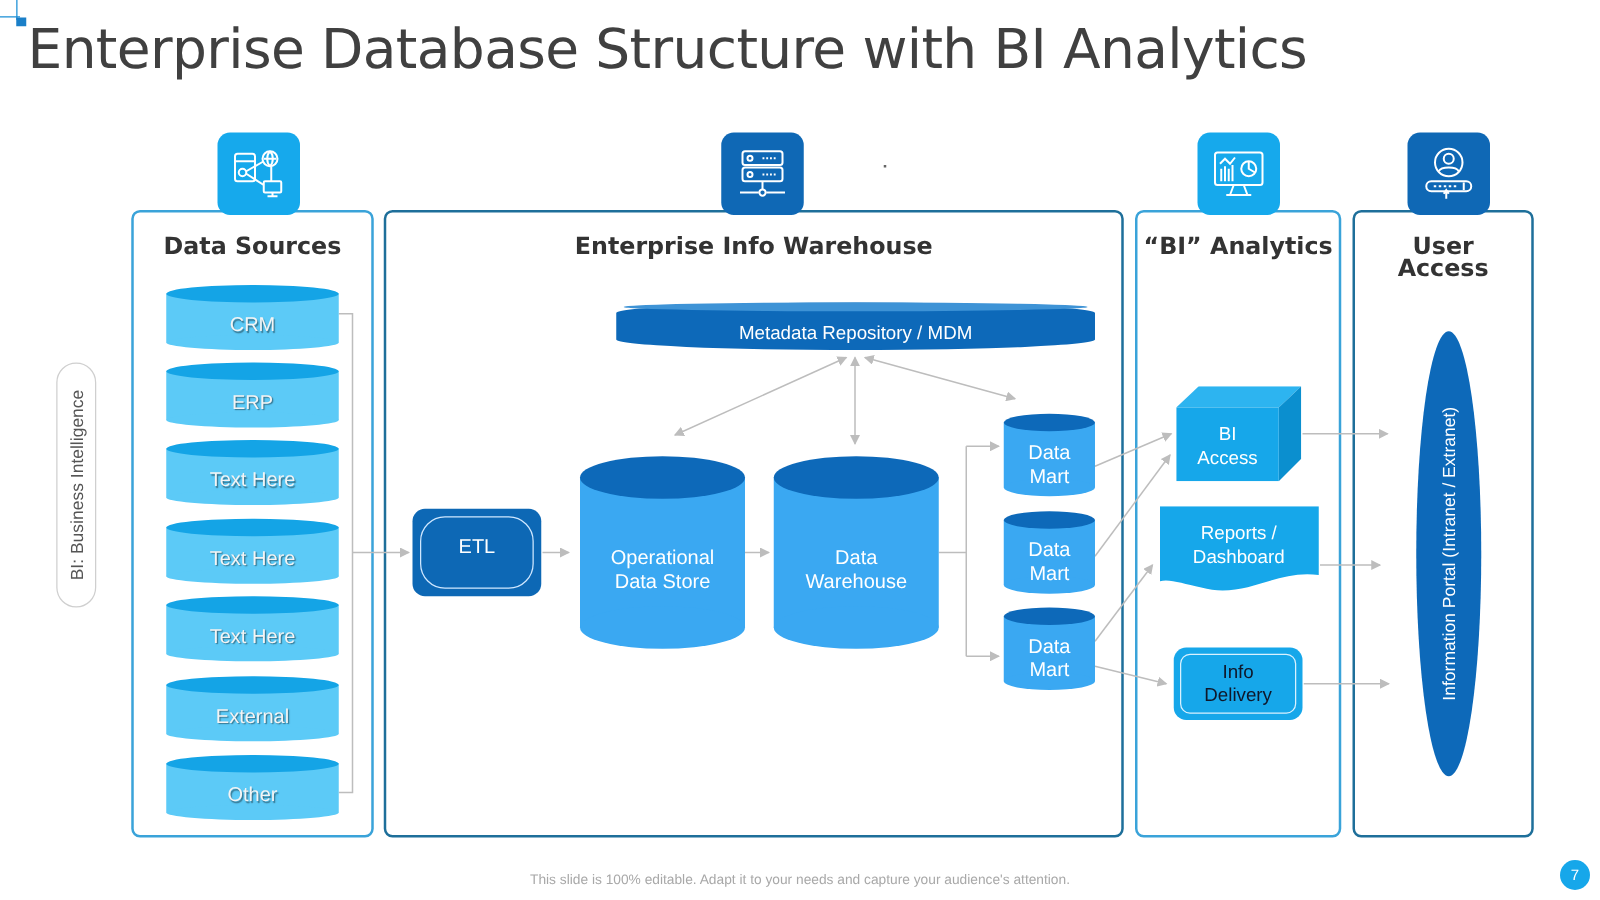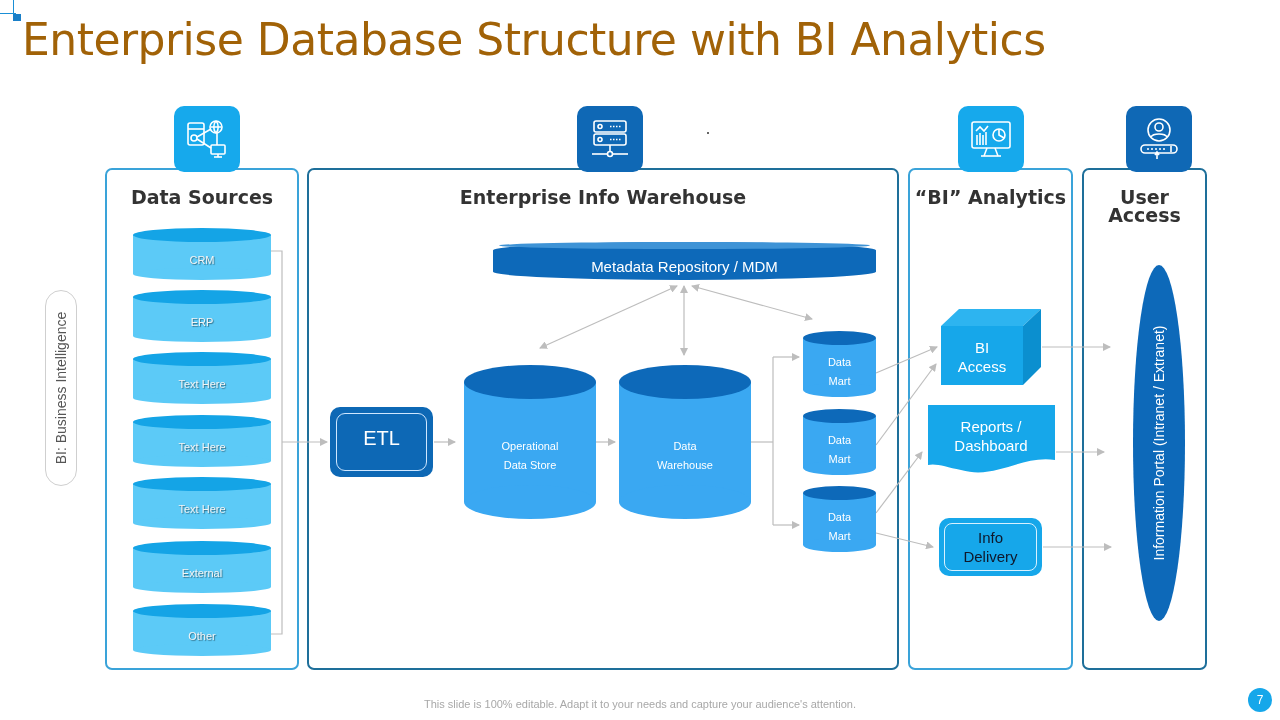--- a/index.html
+++ b/index.html
@@ -4,21 +4,21 @@
 <style>
   * { box-sizing: border-box; margin: 0; padding: 0; }
   html, body { width: 1280px; height: 720px; background: #ffffff; overflow: hidden; }
   body { position: relative; font-family: "Liberation Sans", sans-serif; color: #222; }
 
   .corner-mark { position: absolute; left: 0; top: 0; width: 24px; height: 24px; }
   .corner-mark .h { position: absolute; left: 0; top: 13px; width: 16px; height: 1px; background: #1a8fd6; }
   .corner-mark .v { position: absolute; left: 13px; top: 0; width: 1px; height: 16px; background: #1a8fd6; }
   .corner-mark .sq { position: absolute; left: 13px; top: 14px; width: 8px; height: 7px; background: #1a7fc8; }
 
-  .page-title { position: absolute; left: 22px; top: 14px; font-size: 44px; font-weight: normal; color: #a16207;
+  .page-title { position: absolute; left: 22px; top: 14px; font-size: 44px; font-weight: normal; color: #404040;
     font-family: "DejaVu Sans", sans-serif; letter-spacing: -0.5px; }
 
   .panel { position: absolute; border-radius: 7px; background: #fff; }
   .panel.light { border: 2px solid #3aa3d9; }
   .panel.dark  { border: 2px solid #1e6f9a; }
   .panel-title { position: absolute; left: 0; right: 0; text-align: center; font-weight: bold; font-size: 19px;
     color: #333; font-family: "DejaVu Sans", sans-serif; line-height: 23px; }
 
   .icon-tile { position: absolute; width: 66px; height: 66px; border-radius: 10px; display: flex; align-items: center; justify-content: center; }
   .icon-tile.light { background: #16a9ec; }
@@ -26,32 +26,32 @@
   .icon-tile svg { width: 48px; height: 48px; }
 
   .side-label { position: absolute; left: 45px; top: 290px; width: 32px; height: 196px; border: 1px solid #cfcfcf;
     border-radius: 16px; display: flex; align-items: center; justify-content: center; }
   .side-label span { transform: rotate(-90deg); white-space: nowrap; font-size: 14px; color: #555; }
 
   .cyl { position: absolute; }
   .cyl .body { position: absolute; left: 0; right: 0; }
   .cyl .top { position: absolute; left: 0; right: 0; top: 0; border-radius: 50%; }
   .cyl .bot { position: absolute; left: 0; right: 0; border-radius: 50%; }
-  .cyl .lbl { position: absolute; left: 0; right: 0; text-align: center; color: #fff; font-size: 11px; line-height: 19px; }
+  .cyl .lbl { position: absolute; left: 0; right: 0; text-align: center; color: #fff; font-size: 16px; line-height: 19px; }
 
   .src .body, .src .bot { background: #5ccaf7; }
   .src .top { background: #14a4e6; }
   .src .lbl { color: #f4f4f4; text-shadow: 1px 1px 1px rgba(0,0,0,0.45); }
 
   .ds .body, .ds .bot { background: #3aa8f2; }
   .ds .top { background: #0d69b9; }
 
   .etl { position: absolute; left: 330px; top: 407px; width: 103px; height: 70px; background: #0d68b5; border-radius: 10px; }
-  .etl .inner { position: absolute; left: 6px; top: 6px; right: 6px; bottom: 6px; border: 1px solid #cfe7ff; border-radius: 9px;
-    display: flex; align-items: center; justify-content: center; color: #fff; font-size: 20px; padding-bottom: 8px; }
+  .etl .inner { position: absolute; left: 6px; top: 6px; right: 6px; bottom: 6px; border: 1px solid #cfe7ff; border-radius: 20px;
+    display: flex; align-items: center; justify-content: center; color: #fff; font-size: 16px; padding-bottom: 8px; }
 
   .mdm { position: absolute; left: 493px; top: 242px; width: 383px; height: 38px; }
   .mdm .band { position: absolute; inset: 0; background: #0d69b9; border-radius: 50% / 22%; }
   .mdm .shine { position: absolute; left: 6px; right: 6px; top: 0; height: 7px; background: #3e93d6; border-radius: 50%; }
   .mdm .lbl { position: absolute; left: 0; right: 0; top: 16px; text-align: center; color: #fff; font-size: 15px; }
 
   .bi-tools { position: absolute; left: 941px; top: 309px; width: 100px; height: 76px; }
   .bi-tools svg { position: absolute; left: 0; top: 0; }
   .bi-tools .lbl { position: absolute; left: 0; width: 82px; top: 28px; text-align: center; color: #fff; font-size: 15px; line-height: 19px; }
 
@@ -92,21 +92,21 @@
 
 <div class="panel light" style="left:105px;top:168px;width:194px;height:502px;">
   <div class="panel-title" style="top:16px;">Data Sources</div>
 </div>
 <div class="panel dark" style="left:307px;top:168px;width:592px;height:502px;">
   <div class="panel-title" style="top:16px;">Enterprise Info Warehouse</div>
 </div>
 <div class="panel light" style="left:908px;top:168px;width:165px;height:502px;">
   <div class="panel-title" style="top:16px;">“BI” Analytics</div>
 </div>
-<div class="panel dark" style="left:1082px;top:168px;width:125px;height:502px;padding-left:48px;">
+<div class="panel dark" style="left:1082px;top:168px;width:145px;height:502px;padding-left:48px;">
   <div class="panel-title" style="top:16px;">User</div>
   <div class="panel-title" style="top:34px;">Access</div>
 </div>
 
 <div class="icon-tile light" style="left:174px;top:106px;">
   <svg viewBox="0 0 48 48" fill="none" stroke="#fff" stroke-width="1.6">
     <rect x="5" y="8" width="16" height="22" rx="2"></rect>
       <line x1="5" y1="14" x2="21" y2="14"></line>
     <circle cx="11" cy="23" r="3"></circle>
       <circle cx="33" cy="12" r="6"></circle>

